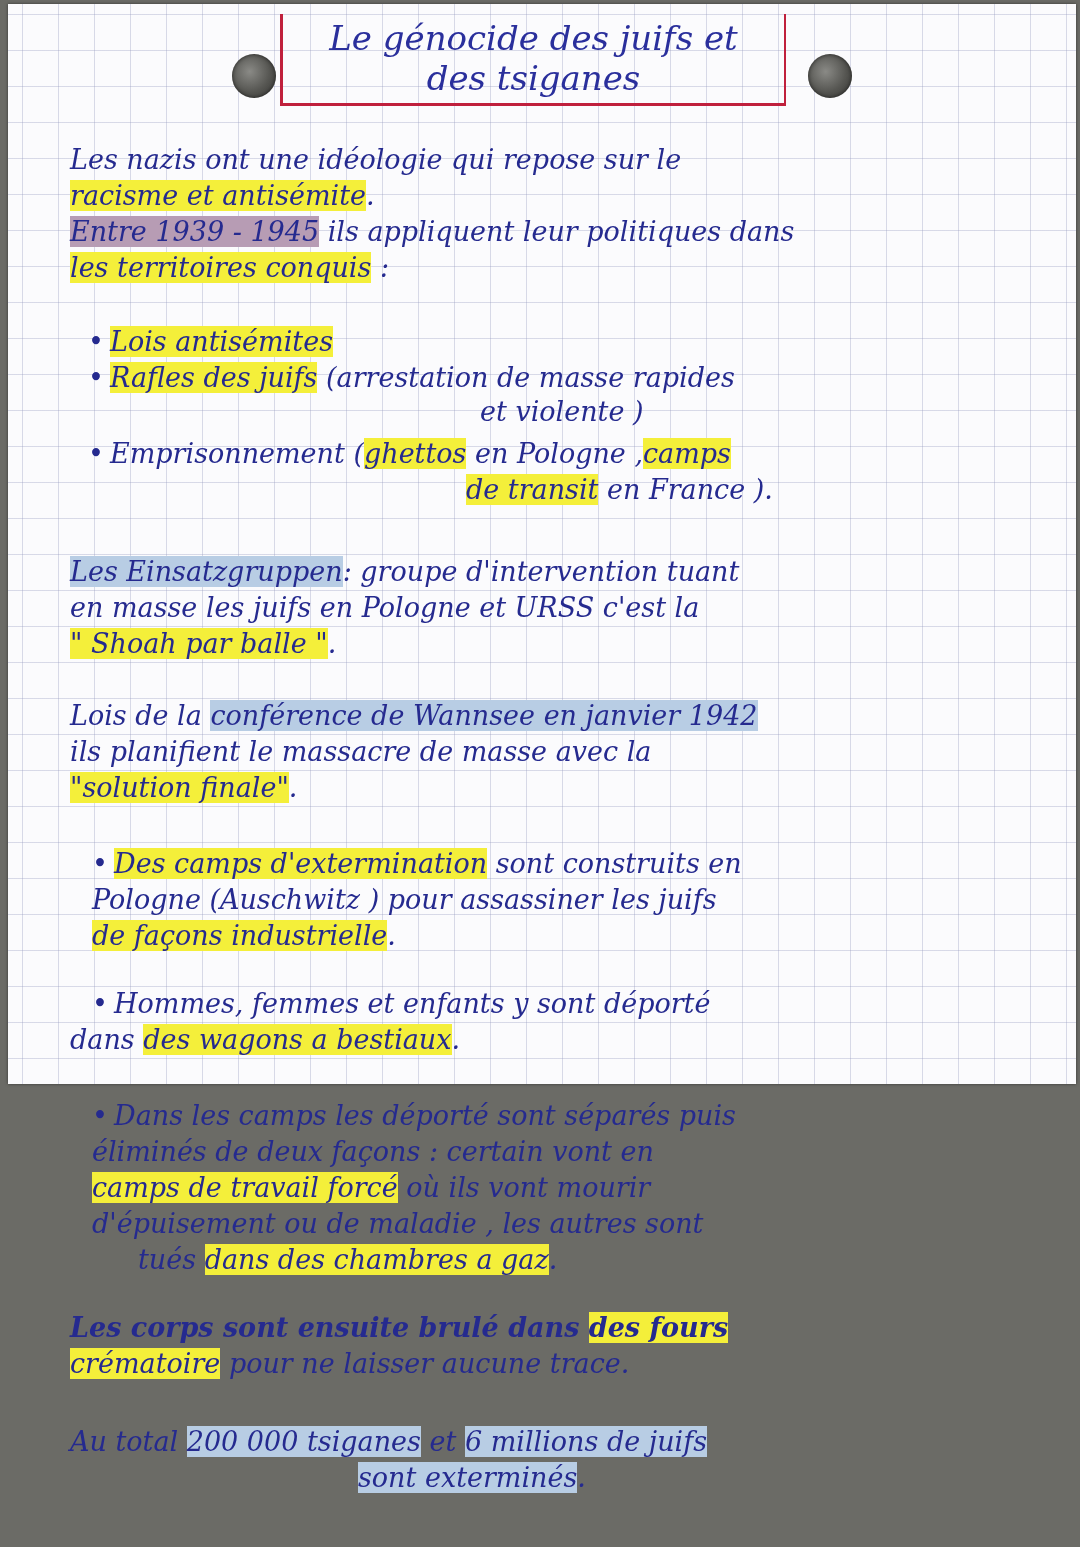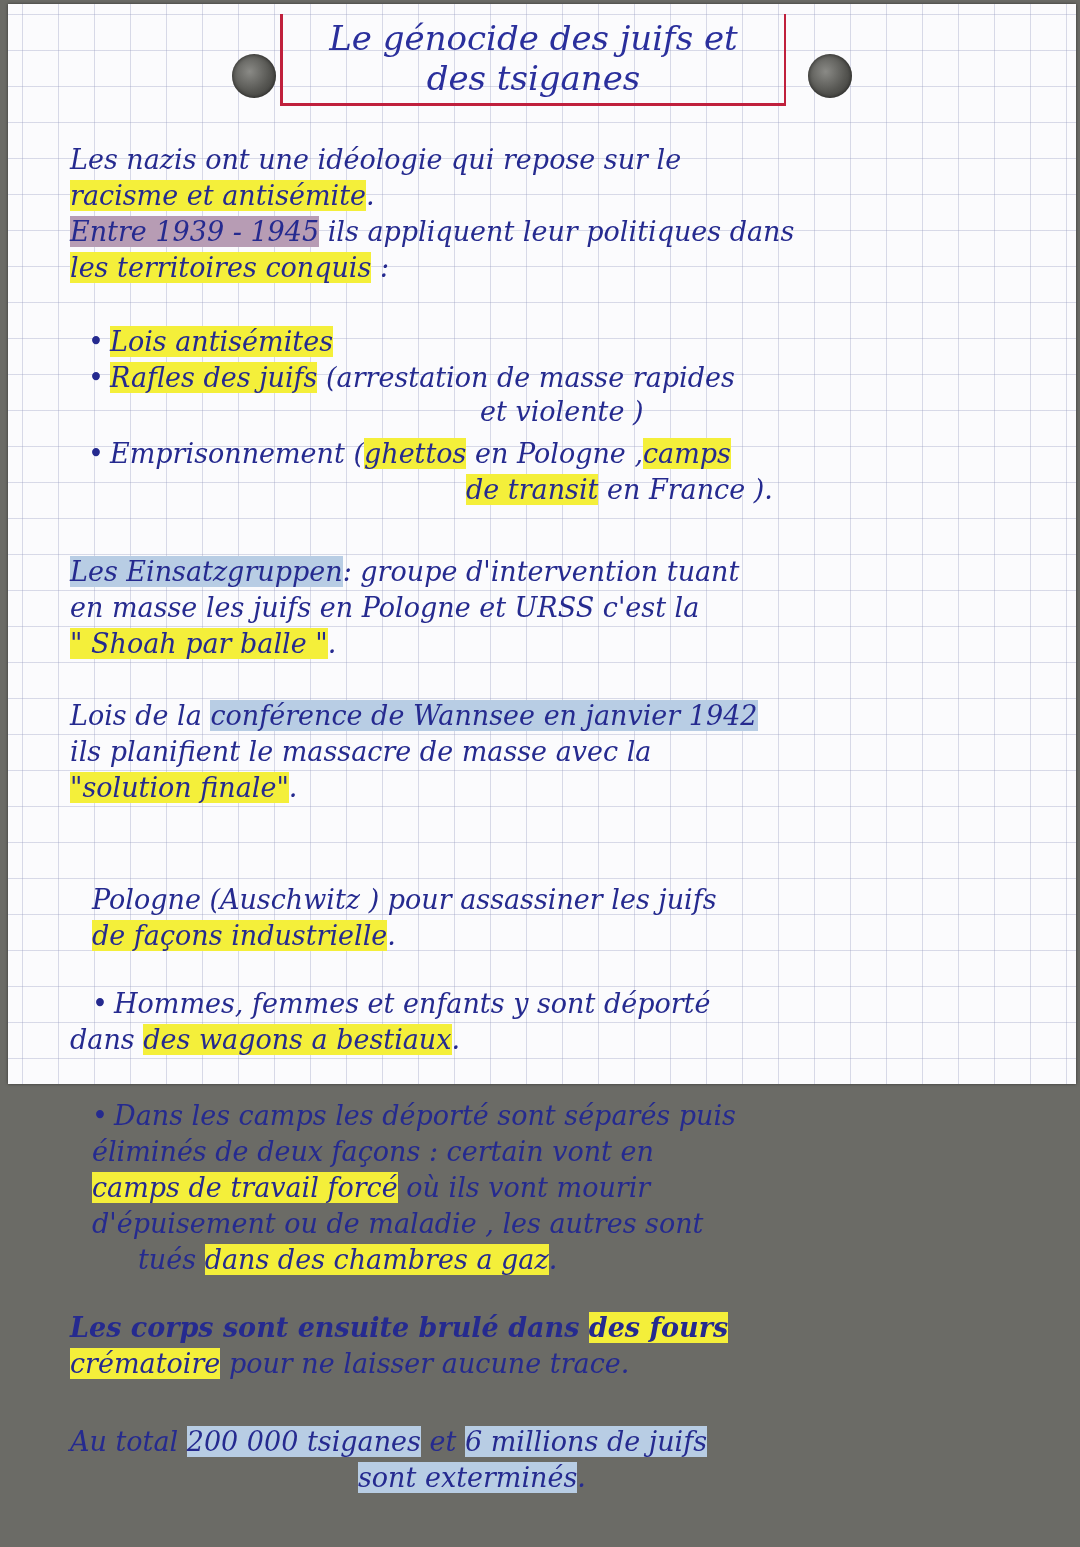--- a/index.html
+++ b/index.html
@@ -101,20 +101,23 @@
   </div>
 
   <div class="line" style="top:694px;">
     <span>Lois de la </span><span class="hl-b">conférence de Wannsee en janvier 1942</span>
   </div>
   <div class="line" style="top:730px;">ils planifient le massacre de masse avec la</div>
   <div class="line" style="top:766px;">
     <span class="hl-y">"solution finale"</span><span>.</span>
   </div>
 
+  <div class="line" style="top:842px; left:52px;">
+    <span class="bullet">•</span><span class="hl-y">Des camps d'extermination</span><span> sont construits en</span>
+  </div>
   <div class="line" style="top:878px; left:52px;">Pologne (Auschwitz ) pour assassiner les juifs</div>
   <div class="line" style="top:914px; left:52px;">
     <span class="hl-y">de façons industrielle</span><span>.</span>
   </div>
 
   <div class="line" style="top:982px; left:52px;">
     <span class="bullet">•</span><span>Hommes, femmes et enfants y sont déporté</span>
   </div>
   <div class="line" style="top:1018px; left:30px;">
     <span>dans </span><span class="hl-y">des wagons a bestiaux</span><span>.</span>

